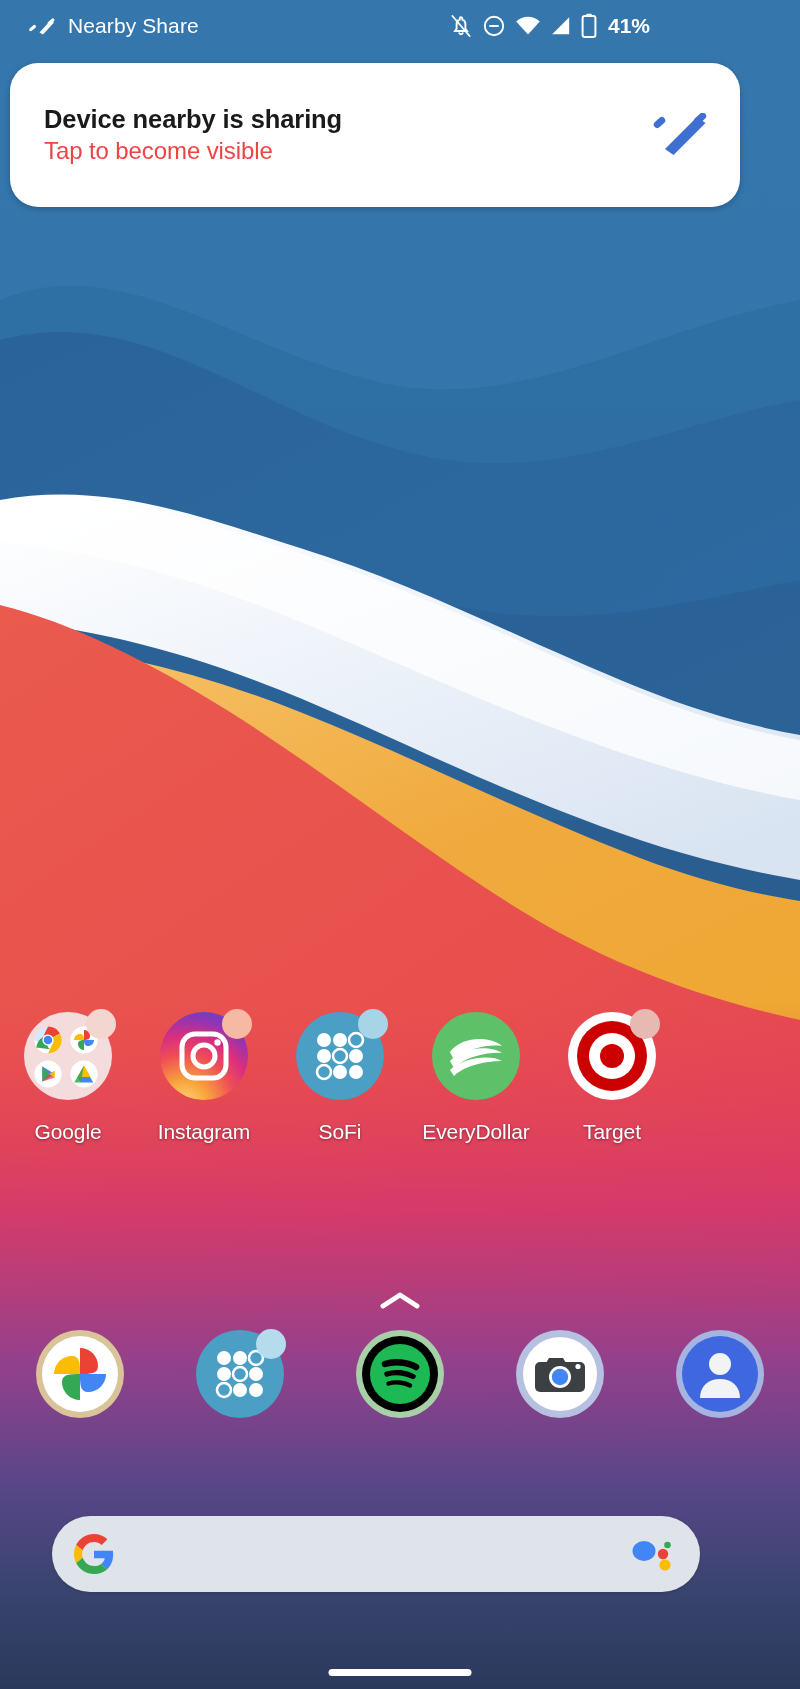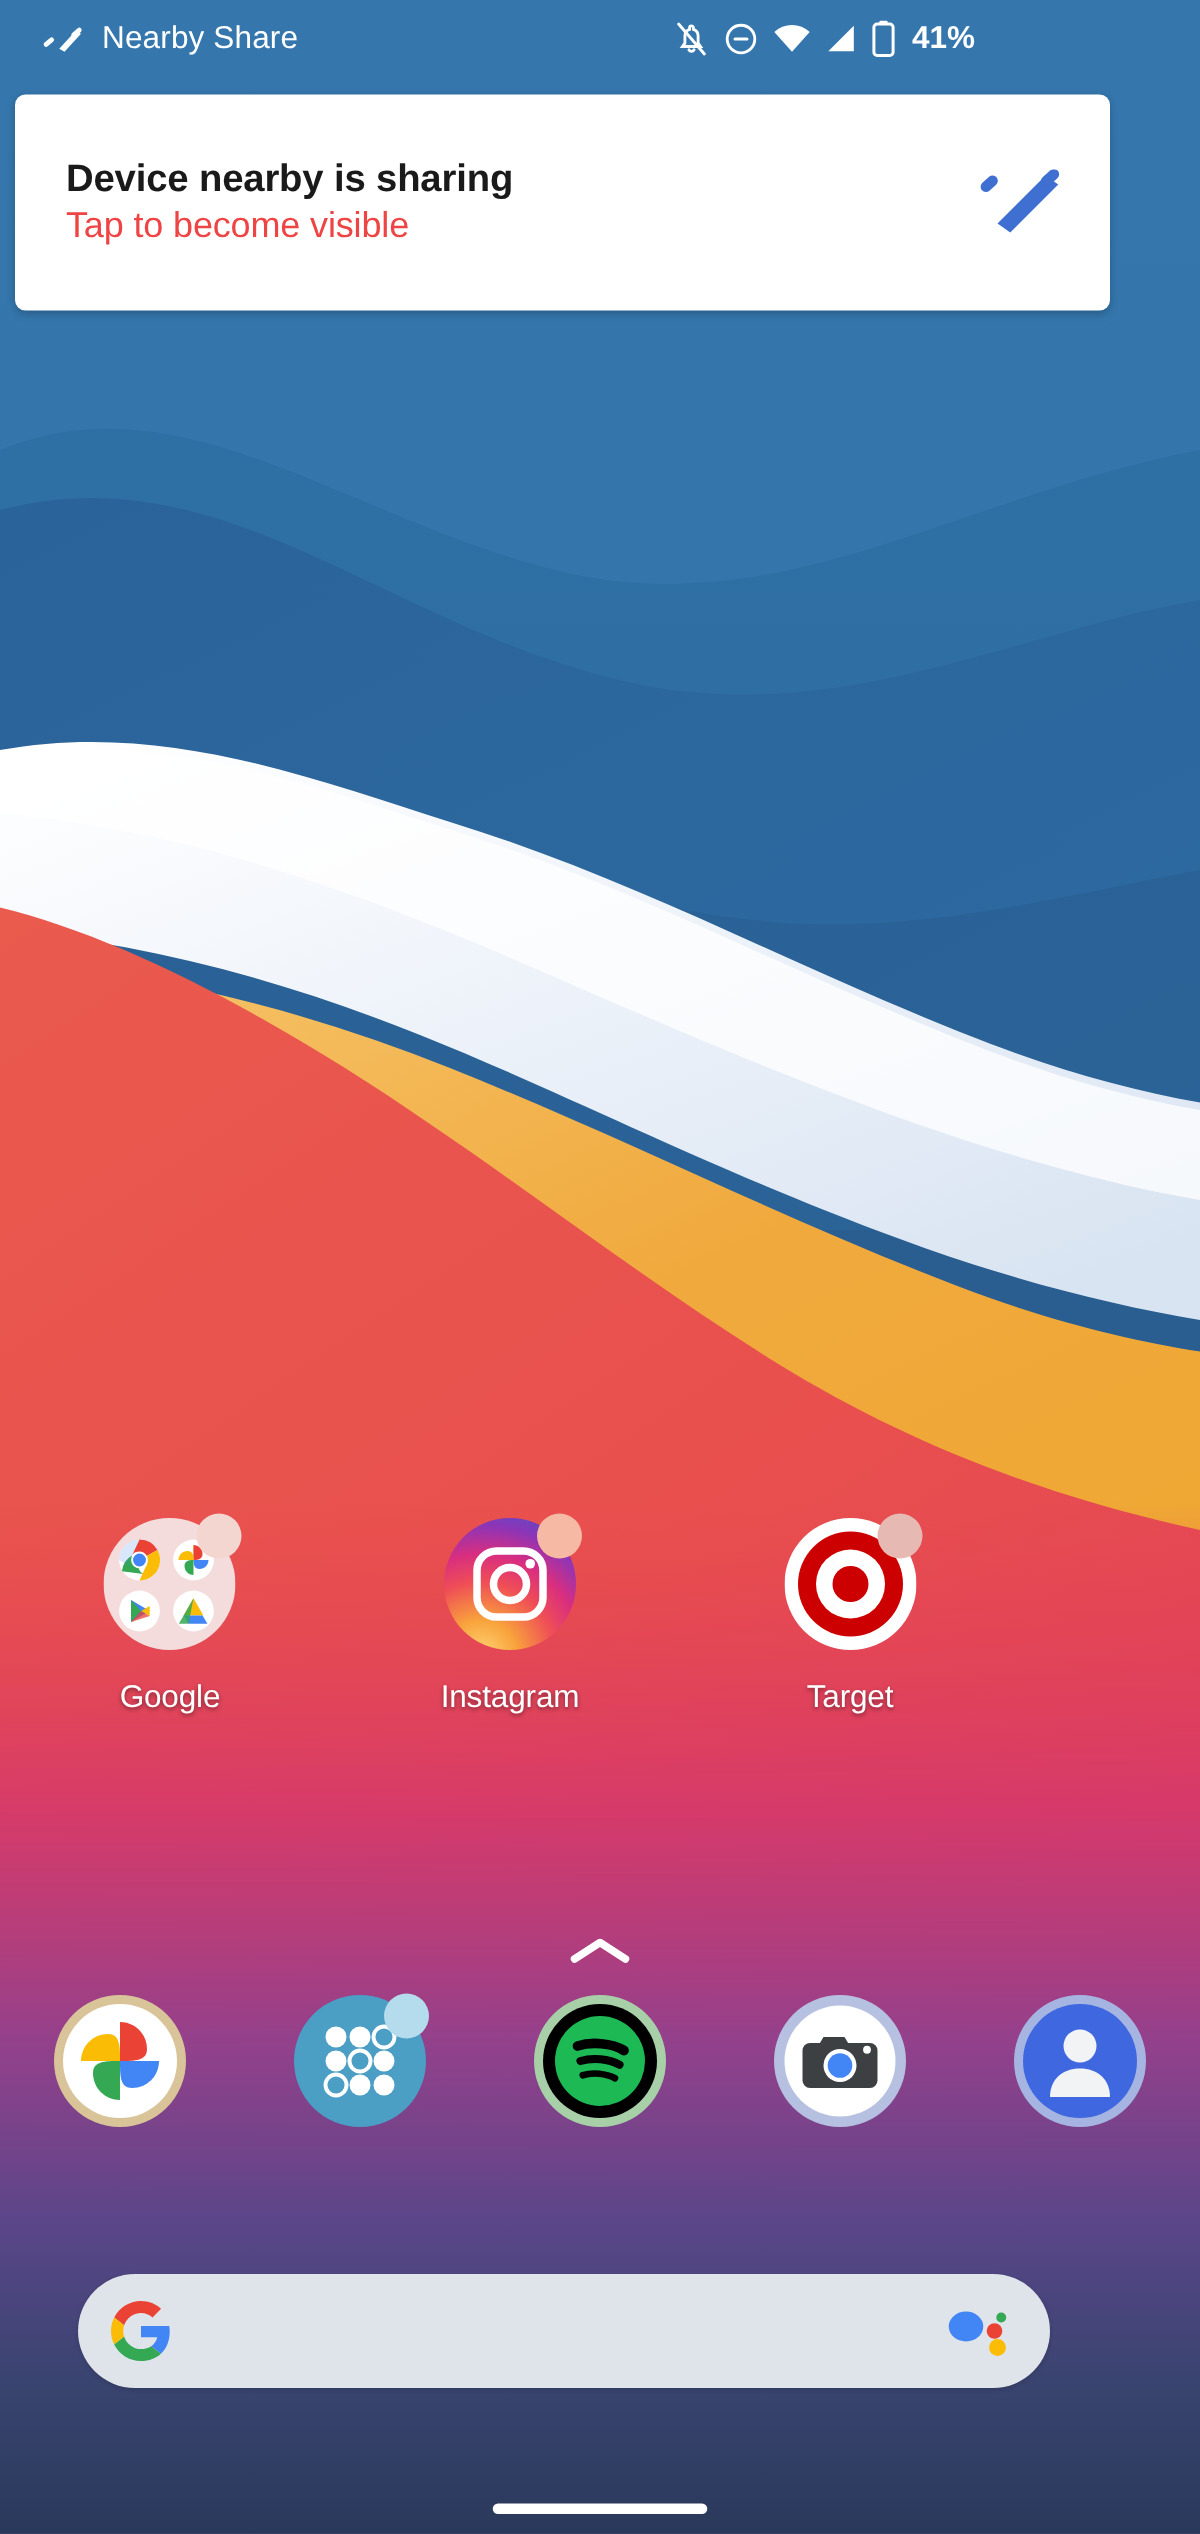--- a/index.html
+++ b/index.html
@@ -47,21 +47,21 @@
   .sb-left { display:flex; align-items:center; gap:12px; flex:1; }
   .sb-app-label { font-size:21px; letter-spacing:.1px; }
   .sb-right { display:flex; align-items:center; gap:9px; }
   .sb-battery-pct { font-size:21px; font-weight:700; margin-left:2px; }
   .sb-icon { display:block; }
 
   
   #notification-card {
     position:absolute; left:10px; top:63px; width:730px; height:144px;
     background:#ffffff;
-    border-radius:7px;
+    border-radius:28px;
     display:flex; align-items:center;
     padding:0 30px 0 34px;
     box-shadow:0 2px 6px rgba(0,0,0,.22);
     z-index:30;
   }
   .notif-text { flex:1; }
   .notif-title {
     font-size:25.5px; font-weight:700; color:#1a1a1a;
     letter-spacing:-.1px; line-height:1.18;
   }
@@ -327,21 +327,55 @@
           <circle cx="44" cy="44" r="44" fill="url(#igGrad)"></circle>
           <rect x="22" y="22" width="44" height="44" rx="13" fill="none" stroke="#ffffff" stroke-width="5"></rect>
           <circle cx="44" cy="44" r="11" fill="none" stroke="#ffffff" stroke-width="5"></circle>
           <circle cx="57.5" cy="30.5" r="3.2" fill="#ffffff"></circle>
         </svg>
         <div class="notif-dot" style="background:#f6b9a3;"></div>
       </div>
       <div class="app-label">Instagram</div>
     </div>
 
-
+    <div class="app-cell">
+      <div class="app-icon-wrap">
+        <svg class="app-icon" viewBox="0 0 88 88">
+          <circle cx="44" cy="44" r="44" fill="#4b9ec4"></circle>
+          <g fill="#ffffff">
+            <circle cx="28" cy="28" r="7"></circle>
+              <circle cx="44" cy="28" r="7"></circle>
+            <circle cx="60" cy="28" r="7" fill="none" stroke="#ffffff" stroke-width="2.6"></circle>
+            <circle cx="28" cy="44" r="7"></circle>
+            <circle cx="44" cy="44" r="7" fill="none" stroke="#ffffff" stroke-width="2.6"></circle>
+            <circle cx="60" cy="44" r="7"></circle>
+            <circle cx="28" cy="60" r="7" fill="none" stroke="#ffffff" stroke-width="2.6"></circle>
+            <circle cx="44" cy="60" r="7"></circle>
+              <circle cx="60" cy="60" r="7"></circle>
+          </g>
+        </svg>
+        <div class="notif-dot" style="background:#a8d4e8;"></div>
+      </div>
+      <div class="app-label">SoFi</div>
+    </div>
+
+    <div class="app-cell">
+      <div class="app-icon-wrap">
+        <svg class="app-icon" viewBox="0 0 88 88">
+          <circle cx="44" cy="44" r="44" fill="#5ec16a"></circle>
+          <g fill="#ffffff">
+            <path d="M18 40 C30 24 58 24 70 34 C58 32 34 36 22 48 Z"></path>
+            <path d="M18 49 C30 35 58 33 70 41 C58 40 34 44 22 56 Z"></path>
+            <path d="M18 58 C30 46 58 42 70 49 C58 49 34 52 22 64 Z"></path>
+            <ellipse cx="50" cy="31.5" rx="4.2" ry="2.6"></ellipse>
+          </g>
+        </svg>
+      </div>
+      <div class="app-label">EveryDollar</div>
+    </div>
 
     <div class="app-cell">
       <div class="app-icon-wrap">
         <svg class="app-icon" viewBox="0 0 88 88">
           <circle cx="44" cy="44" r="44" fill="#ffffff"></circle>
           <circle cx="44" cy="44" r="35" fill="#cc0000"></circle>
           <circle cx="44" cy="44" r="23" fill="#ffffff"></circle>
           <circle cx="44" cy="44" r="12" fill="#cc0000"></circle>
         </svg>
         <div class="notif-dot" style="background:#e6b9b2;"></div>

